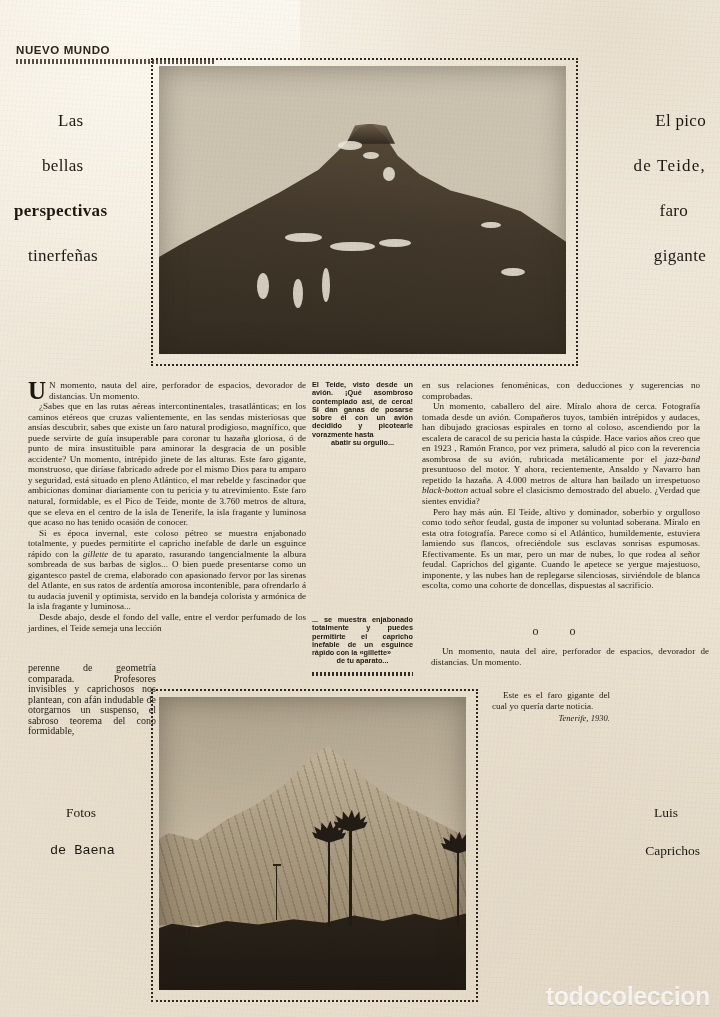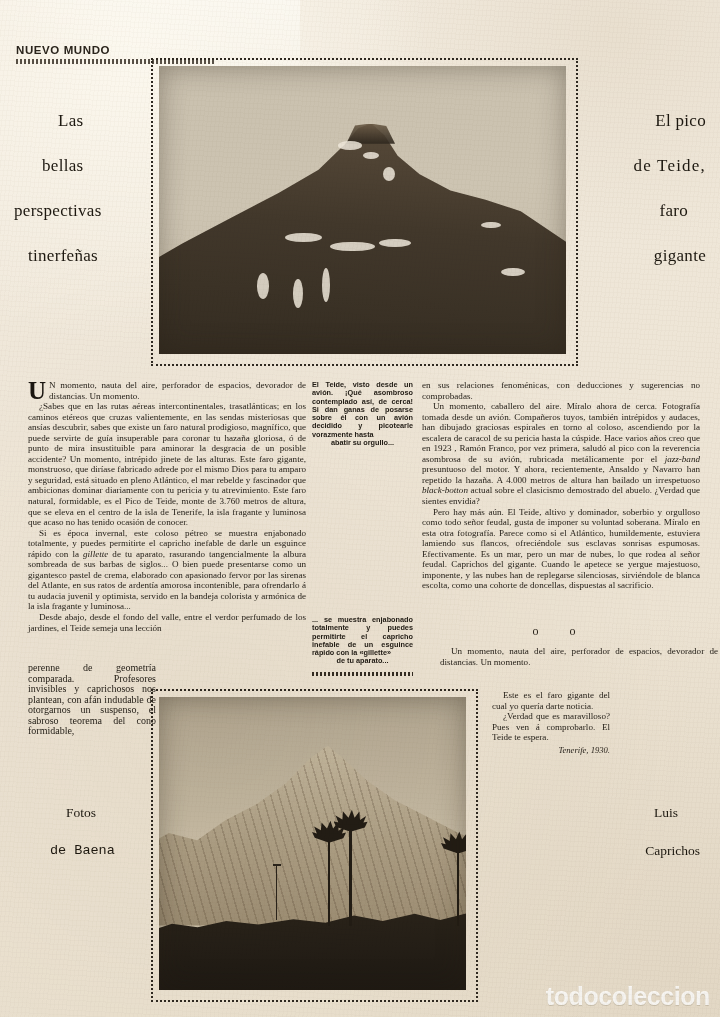--- a/index.html
+++ b/index.html
@@ -140,21 +140,21 @@
     font-size: 17px;
     line-height: 1;
     color: #1d1810;
     letter-spacing: .3px;
   }
   .title-left { left: 14px; top: 112px; width: 140px; text-align: left; }
   .title-right { right: 14px; top: 112px; width: 140px; text-align: right; padding-left: 16px; }
   .title-block .ln { display: block; white-space: nowrap; }
   .title-left .ln:nth-child(1) { margin-left: 44px; margin-bottom: 28px; }
   .title-left .ln:nth-child(2) { margin-left: 28px; margin-bottom: 28px; }
-  .title-left .ln:nth-child(3) { margin-left: 0px;  margin-bottom: 28px; }
+  .title-left .ln:nth-child(3) { margin-left: 0px;  margin-bottom: 28px; font-weight: bold; }
   .title-left .ln:nth-child(4) { margin-left: 14px; }
   .title-right .ln:nth-child(1) { margin-right: 0px;  margin-bottom: 28px; }
   .title-right .ln:nth-child(2) { margin-right: 0px;  margin-bottom: 28px; letter-spacing: 1.2px;}
   .title-right .ln:nth-child(3) { margin-right: 18px; margin-bottom: 28px; }
   .title-right .ln:nth-child(4) { margin-right: 0px; }
 
   
   .col {
     position: absolute;
     font-size: 9.1px;
@@ -308,27 +308,26 @@
   <div class="cap-rule"></div>
 
   <div class="col col-2">
     <p class="noind">en sus relaciones fenoménicas, con deducciones y sugerencias no comprobadas.</p>
     <p><span>Un momento, caballero del aire. Míralo ahora de cerca. Fotografía tomada desde un avión. Compañeros tuyos, también intrépidos y audaces, han dibujado graciosas espirales en torno al coloso, ascendiendo por la escalera de caracol de su pericia hasta la cúspide. Hace varios años creo que en 1923 , Ramón Franco, por vez primera, saludó al pico con la reverencia asombrosa de su avión, rubricada metálicamente por el </span><i>jazz-band</i><span> presuntuoso del motor. Y ahora, recientemente, Ansaldo y Navarro han repetido la hazaña. A 4.000 metros de altura han bailado un irrespetuoso </span><i>black-botton</i><span> actual sobre el clasicismo demostrado del abuelo. ¿Verdad que sientes envidia?</span></p>
     <p>Pero hay más aún. El Teide, altivo y dominador, soberbio y orgulloso como todo señor feudal, gusta de imponer su voluntad soberana. Míralo en esta otra fotografía. Parece como si el Atlántico, humildemente, estuviera lamiendo sus flancos, ofreciéndole sus esclavas sonrisas espumosas. Efectivamente. Es un mar, pero un mar de nubes, lo que rodea al señor feudal. Caprichos del gigante. Cuando le apetece se yergue majestuoso, imponente, y las nubes han de replegarse silenciosas, sirviéndole de blanca escolta, como una cohorte de doncellas, dispuestas al sacrificio.</p>
   </div>
 
   <div class="ornament">o  o</div>
 
-  <div class="col" style="left:440px; top:646px; width:278px;">
+  <div class="col" style="left:431px; top:646px; width:278px;">
     <p>Un momento, nauta del aire, perforador de espacios, devorador de distancias. Un momento.</p>
   </div>
 
   <div class="tail-right">
     <p>Este es el faro gigante del cual yo quería darte noticia.</p>
-    <p>¿Verdad que es maravilloso? Pues ven á comprobarlo. El Teide te espera.</p>
     <div class="dateline">Tenerife, 1930.</div>
   </div>
 
   <div class="dotted" style="left:151px; top:689px; width:323px; height:309px;"></div>
   <div class="photo photo-bottom">
     <div class="sky-bot"></div>
     <div class="mtn-bot"></div>
     <div class="ridge-bot"></div>
     <div class="tree" style="left:55%; height:30%;">
       <div class="crown" style="top:-17px;"></div>

